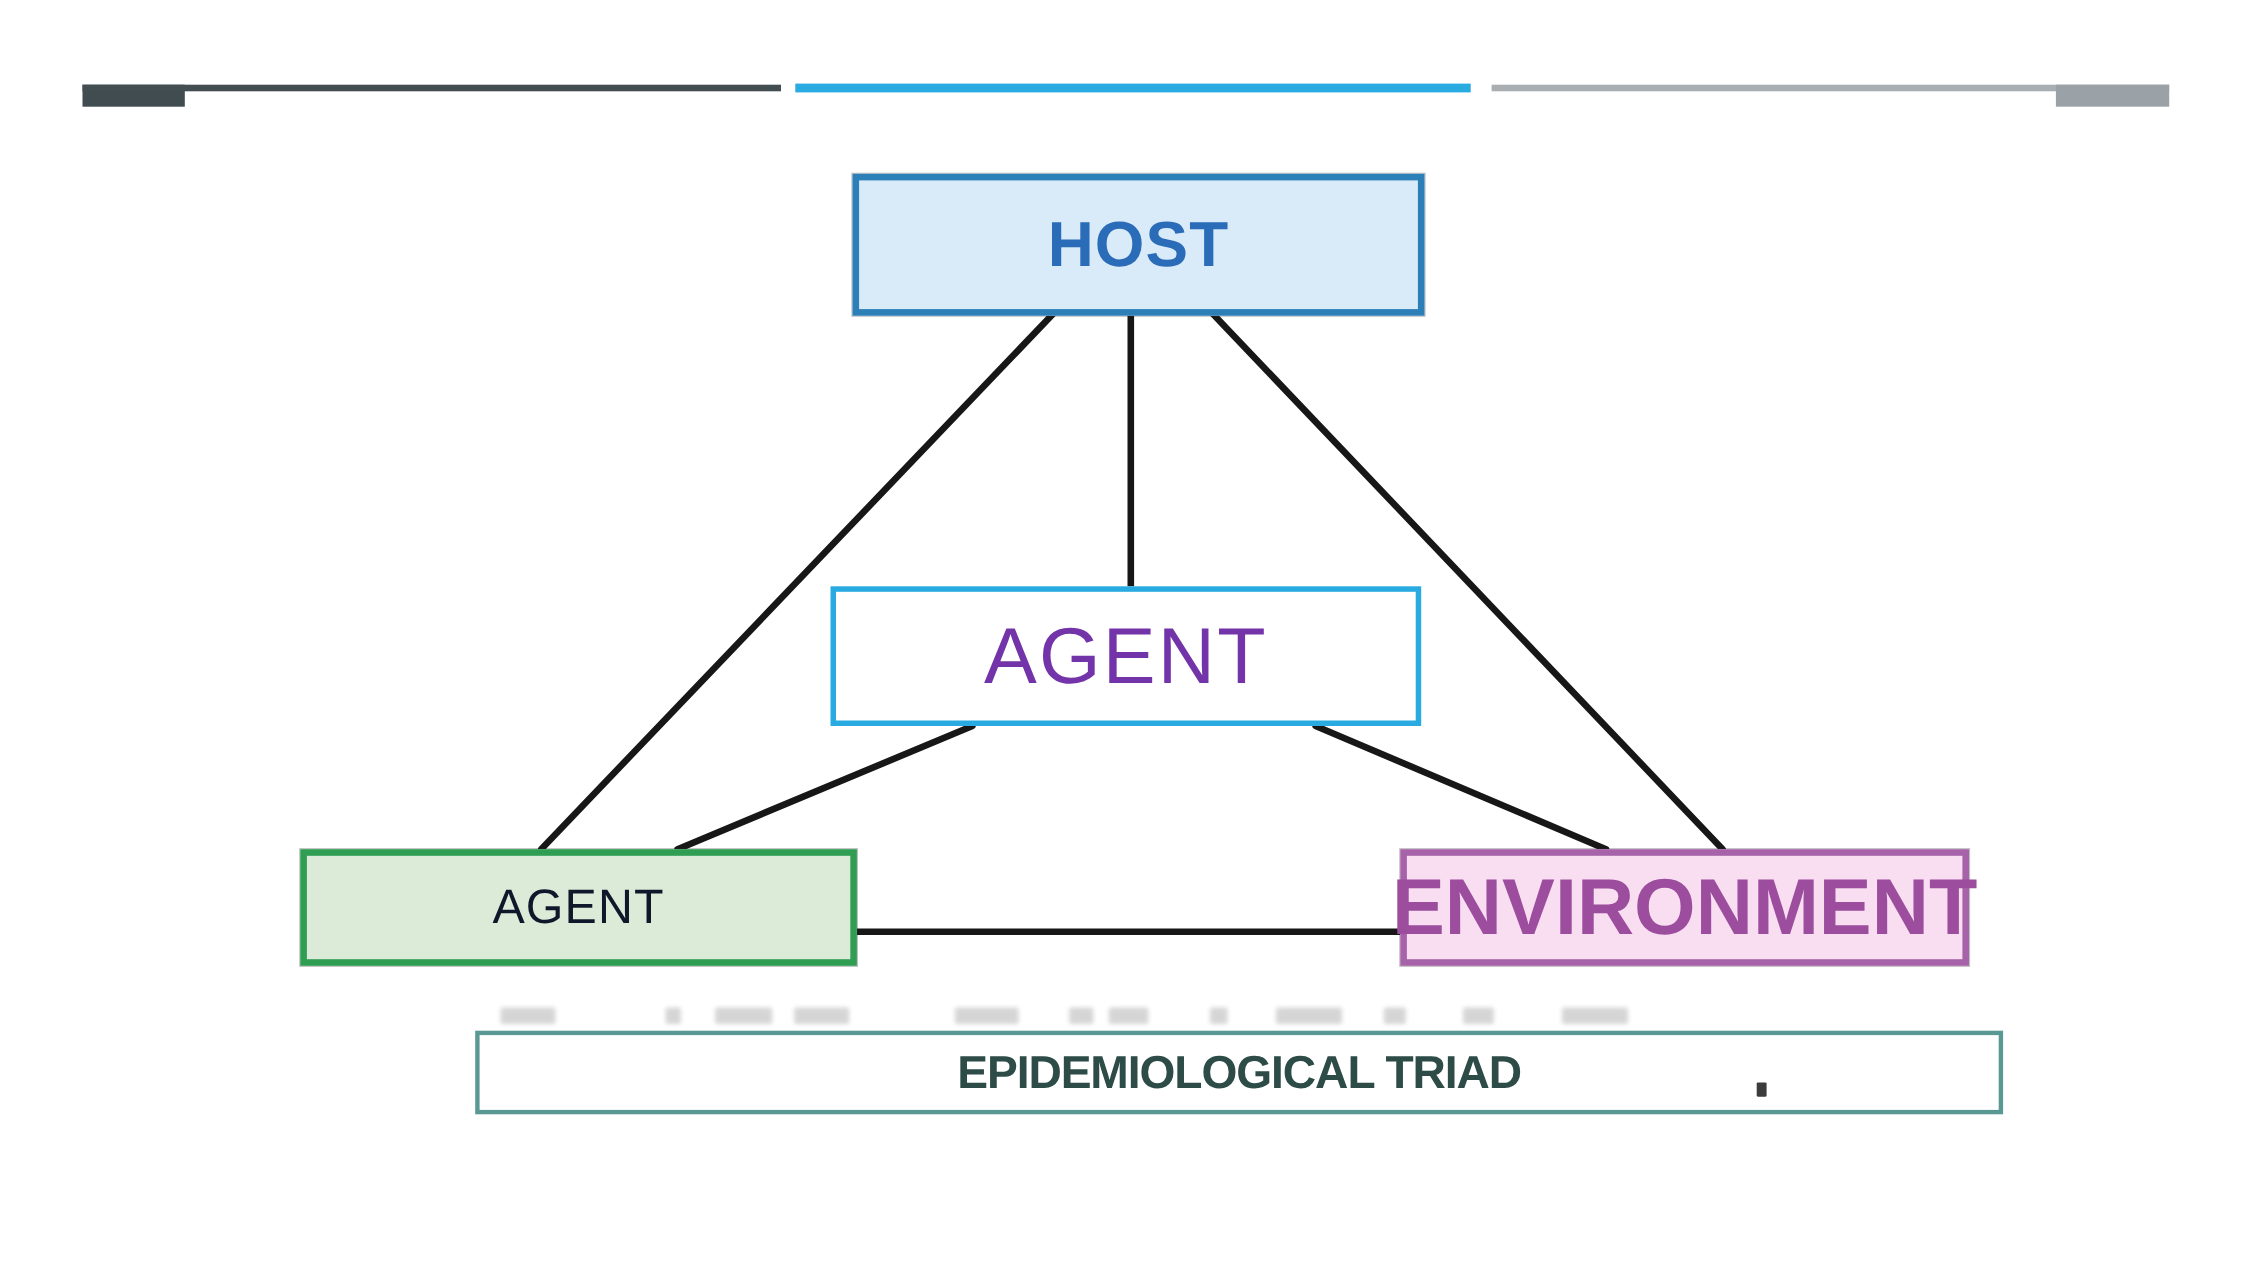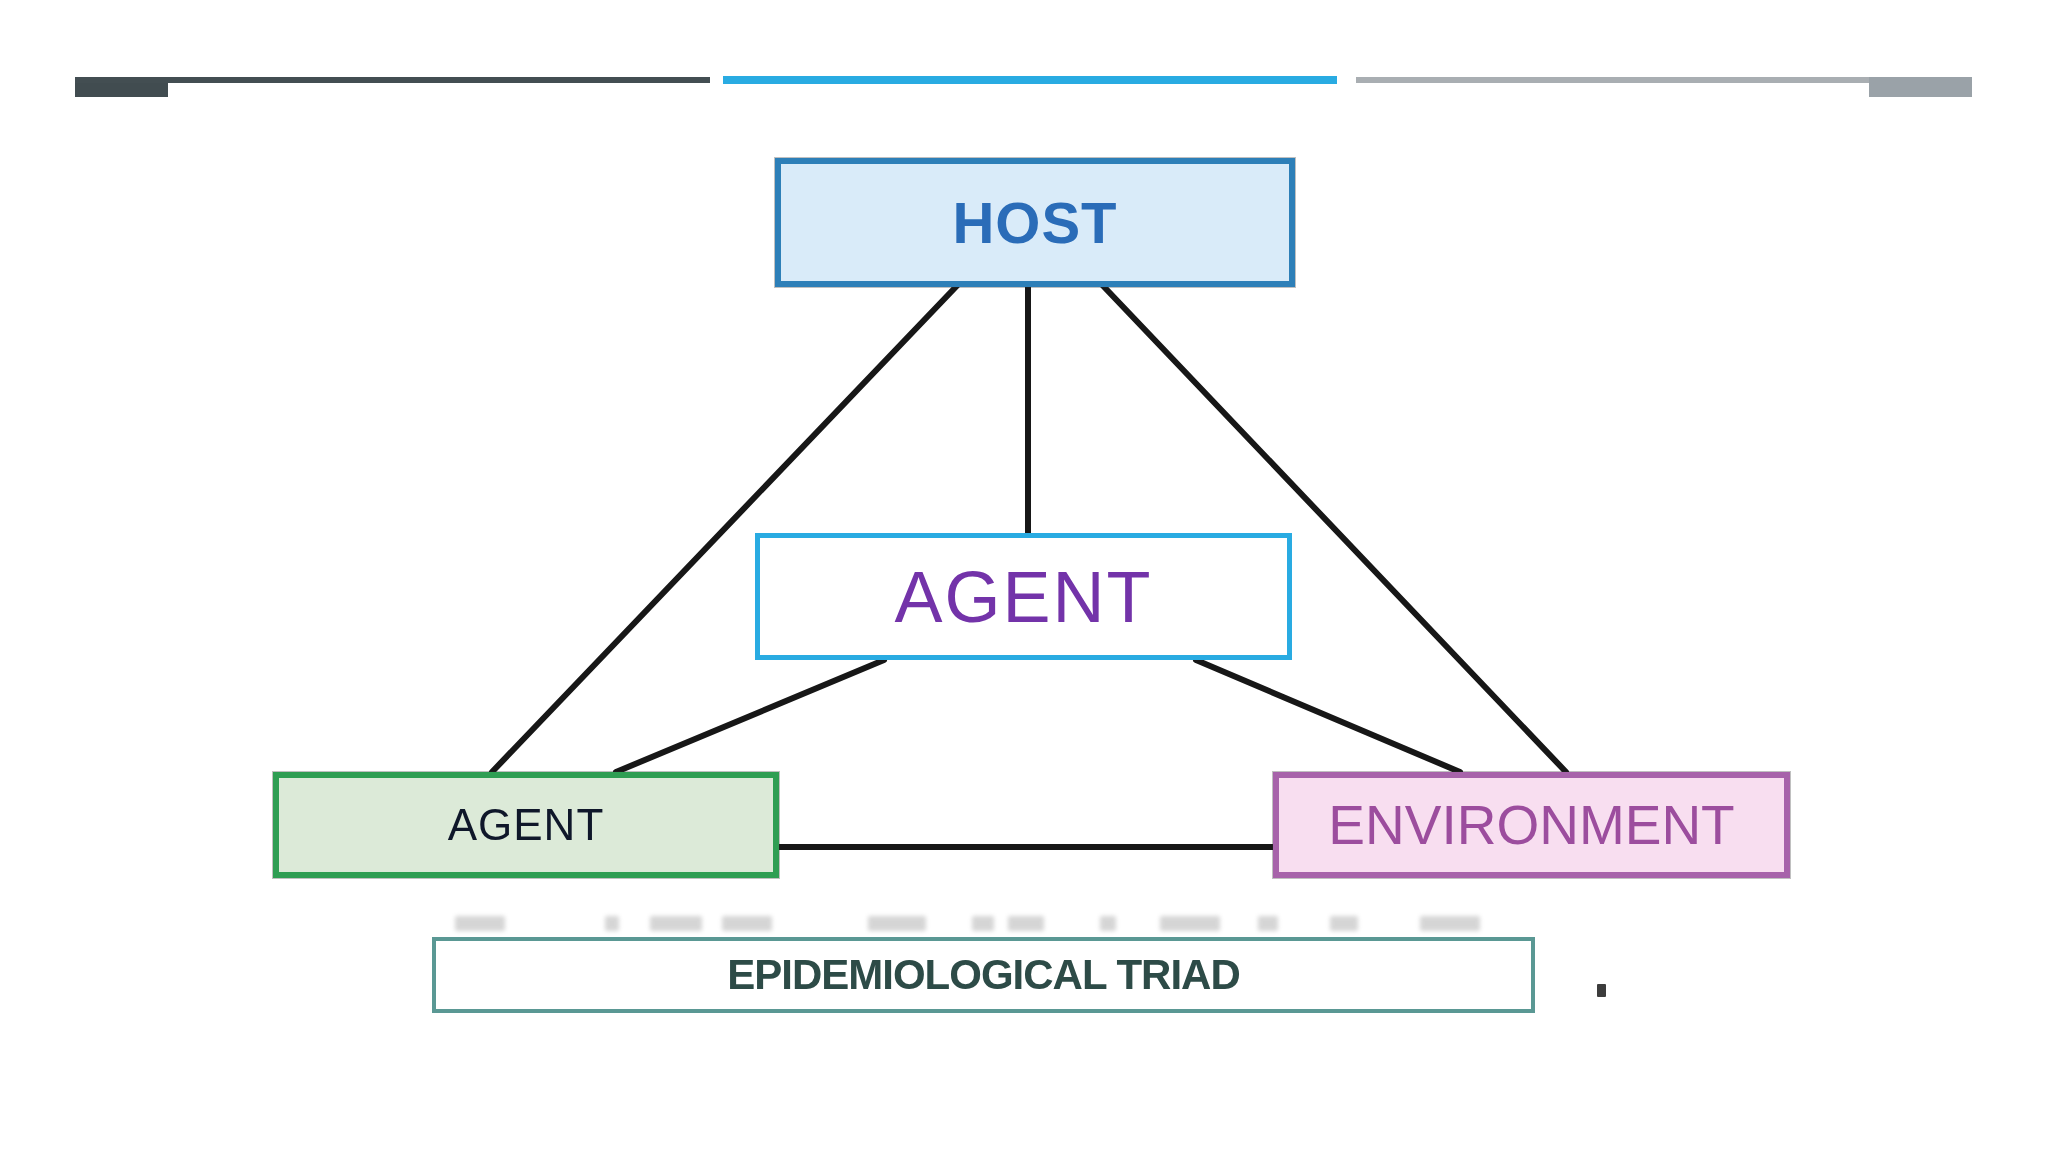--- a/index.html
+++ b/index.html
@@ -85,37 +85,37 @@
   <div class="node" style="left: 775px; top: 158px; width: 520px; height: 129px; background: rgb(217, 235, 249); border: 6px solid rgb(45, 127, 184);">
     <span class="node-label" style="color: rgb(42, 108, 184); font-size: 58px; font-weight: bold; letter-spacing: 1px;">HOST</span>
   </div>
   <div class="node no-outline" style="left: 755px; top: 533px; width: 537px; height: 127px; background: rgb(255, 255, 255); border: 5px solid rgb(41, 171, 226);">
     <span class="node-label" style="color: rgb(115, 51, 169); font-size: 72px; font-weight: normal; letter-spacing: 2px;">AGENT</span>
   </div>
   <div class="node" style="left: 273px; top: 772px; width: 506px; height: 106px; background: rgb(220, 234, 216); border: 6px solid rgb(47, 158, 83);">
     <span class="node-label" style="color: #0f172a; font-size: 44px; font-weight: normal; letter-spacing: 1px;">AGENT</span>
   </div>
   <div class="node" style="left: 1273px; top: 772px; width: 517px; height: 106px; background: rgb(248, 222, 240); border: 6px solid rgb(167, 99, 170);">
-    <span class="node-label" style="color: rgb(156, 77, 158); font-size: 55px; font-weight: normal; letter-spacing: 0px;">ENVIRONMENT</span>
+    <span class="node-label" style="color: rgb(156, 77, 158); font-size: 72px; font-weight: bold; letter-spacing: 0px;">ENVIRONMENT</span>
   </div>
 
   <div id="ghost-row">
       <div class="ghost" style="left: 455px; top: 916px; width: 50px; height: 15px; background: rgb(153, 153, 153); opacity: 0.4;"></div>
       <div class="ghost" style="left: 605px; top: 916px; width: 14px; height: 15px; background: rgb(153, 153, 153); opacity: 0.4;"></div>
       <div class="ghost" style="left: 650px; top: 916px; width: 52px; height: 15px; background: rgb(153, 153, 153); opacity: 0.4;"></div>
       <div class="ghost" style="left: 722px; top: 916px; width: 50px; height: 15px; background: rgb(153, 153, 153); opacity: 0.4;"></div>
       <div class="ghost" style="left: 868px; top: 916px; width: 58px; height: 15px; background: rgb(153, 153, 153); opacity: 0.4;"></div>
       <div class="ghost" style="left: 972px; top: 916px; width: 22px; height: 15px; background: rgb(153, 153, 153); opacity: 0.4;"></div>
       <div class="ghost" style="left: 1008px; top: 916px; width: 36px; height: 15px; background: rgb(153, 153, 153); opacity: 0.4;"></div>
       <div class="ghost" style="left: 1100px; top: 916px; width: 16px; height: 15px; background: rgb(153, 153, 153); opacity: 0.4;"></div>
       <div class="ghost" style="left: 1160px; top: 916px; width: 60px; height: 15px; background: rgb(153, 153, 153); opacity: 0.4;"></div>
       <div class="ghost" style="left: 1258px; top: 916px; width: 20px; height: 15px; background: rgb(153, 153, 153); opacity: 0.4;"></div>
       <div class="ghost" style="left: 1330px; top: 916px; width: 28px; height: 15px; background: rgb(153, 153, 153); opacity: 0.4;"></div>
       <div class="ghost" style="left: 1420px; top: 916px; width: 60px; height: 15px; background: rgb(153, 153, 153); opacity: 0.4;"></div>
     </div>
 
-  <div class="caption-box" style="left: 432px; top: 937px; width: 1103px; height: 76px; background: rgb(255, 255, 255); border: 4px solid rgb(90, 152, 148);">
+  <div class="caption-box" style="left: 432px; top: 937px; width: 1389px; height: 76px; background: rgb(255, 255, 255); border: 4px solid rgb(90, 152, 148);">
     <span class="caption-label" style="color: rgb(45, 75, 71); font-size: 42px;">EPIDEMIOLOGICAL TRIAD</span>
   </div>
 
   <div id="stray-mark" style="left: 1597px; top: 984px; width: 9px; height: 13px; background: rgb(60, 60, 60);"></div>
 
 </div>
 
 </body></html>

